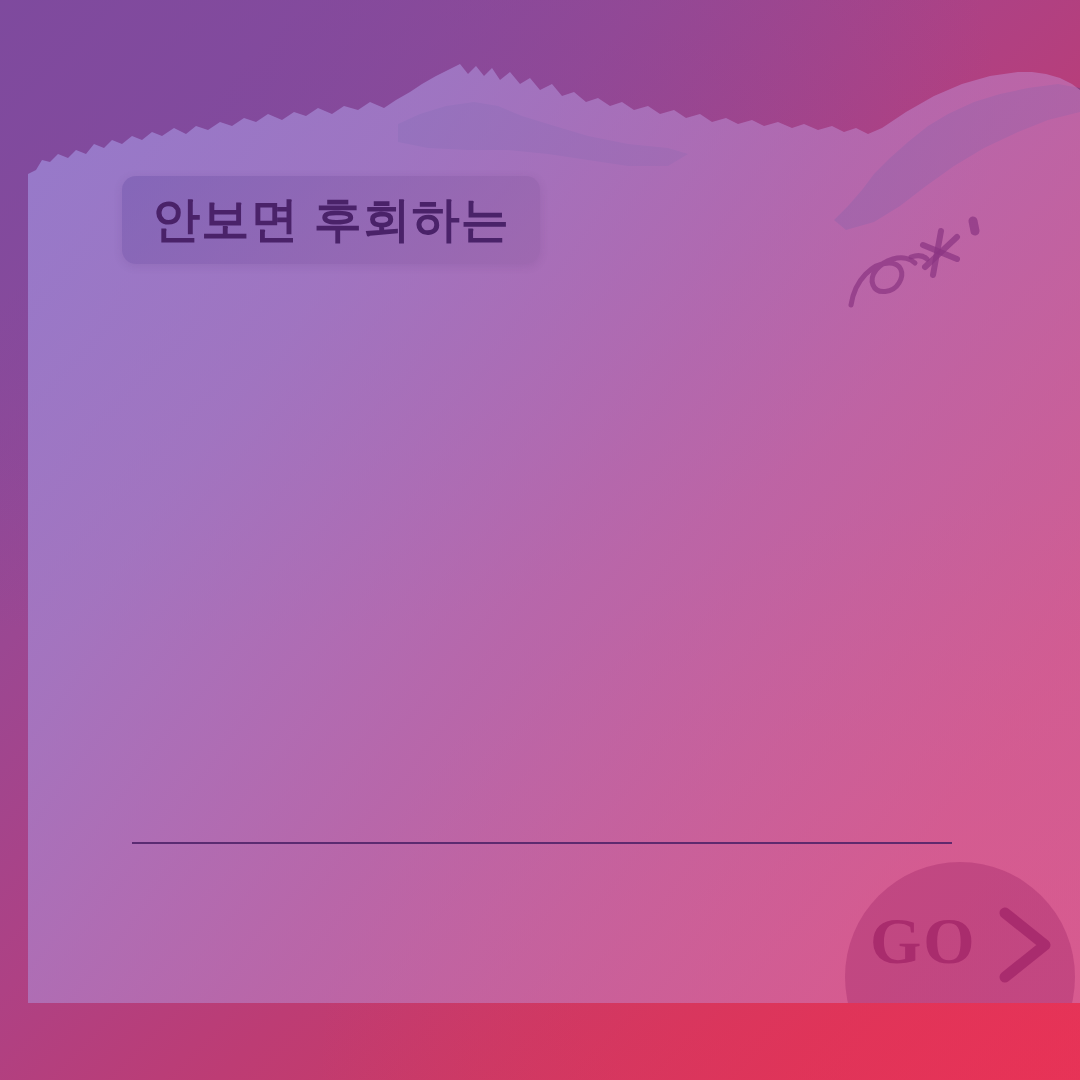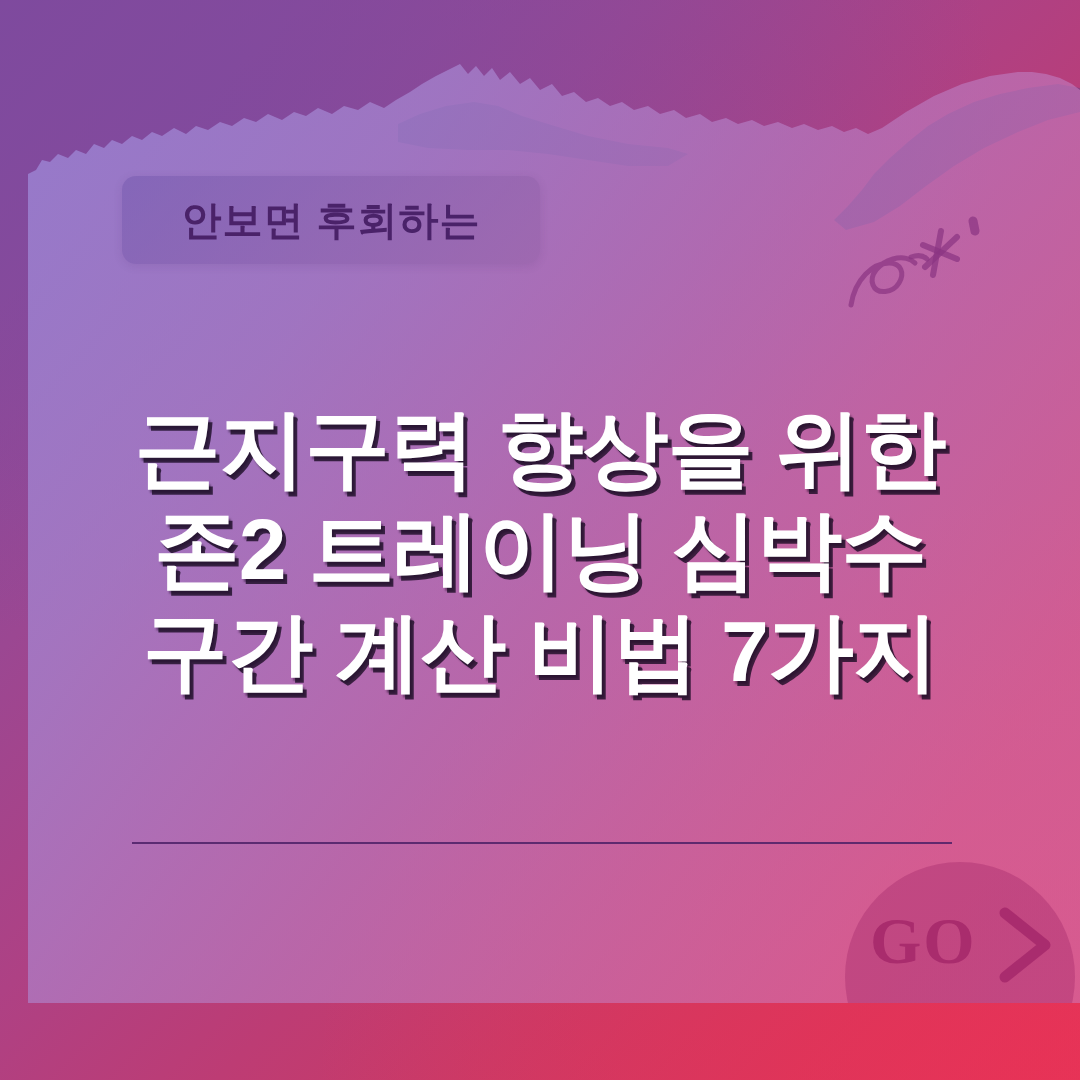--- a/index.html
+++ b/index.html
@@ -66,21 +66,21 @@
     width: 418px;
     height: 88px;
     border-radius: 14px;
     background: linear-gradient(135deg, rgba(120,92,176,0.62) 0%, rgba(138,96,172,0.60) 55%, rgba(152,100,170,0.58) 100%);
     box-shadow: 0 2px 10px rgba(70,38,100,0.12);
     display: flex;
     align-items: center;
     justify-content: center;
   }
   .badge-text {
-    font-size: 40px;
+    font-size: 48px;
     font-weight: bold;
     letter-spacing: 1px;
     color: #4a2269;
     white-space: nowrap;
   }
 
   
   .doodle {
     position: absolute;
     left: 845px;
@@ -225,25 +225,20 @@
 
         <path d="M 96,26 L 88,70" stroke-width="6"></path>
         <path d="M 78,40 L 112,54" stroke-width="6"></path>
         <path d="M 112,32 L 80,62" stroke-width="6"></path>
 
         <path d="M 128,16 L 130,26" stroke-width="9"></path>
       </g>
     </svg>
   </div>
 
-  <div class="headline">
-    <div class="hl-line">근지구력 향상을 위한</div>
-    <div class="hl-line">존2 트레이닝 심박수</div>
-    <div class="hl-line">구간 계산 비법 7가지</div>
-  </div>
 
   <div class="divider"></div>
 
   <div class="go-clip">
     <div class="go-circle"></div>
   </div>
   <div class="go-label">GO</div>
   <div class="go-arrow">
     <svg viewBox="0 0 62 80" width="62" height="80">
       <path d="M 10,8 L 50,40 L 10,72" fill="none" stroke="#a72a6c" stroke-opacity="0.92" stroke-width="11" stroke-linecap="round" stroke-linejoin="round"></path>

